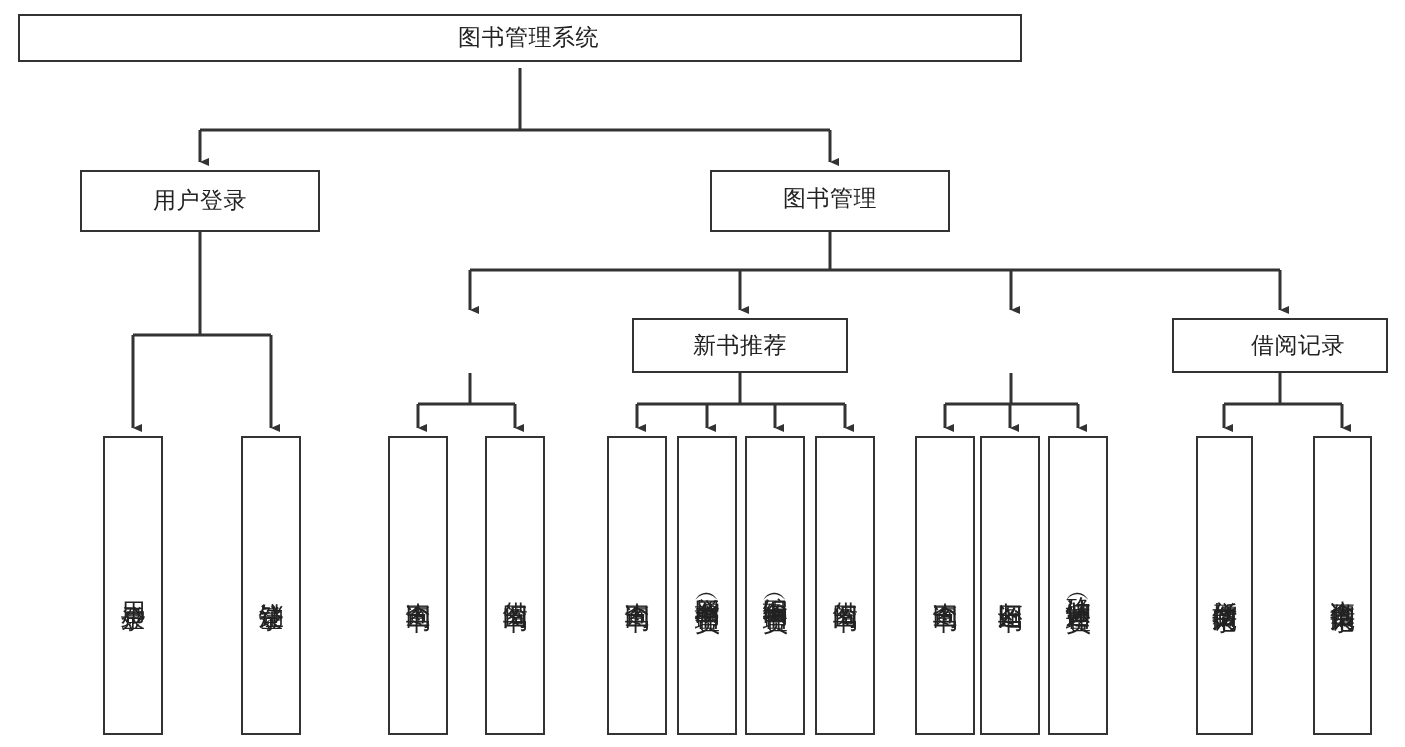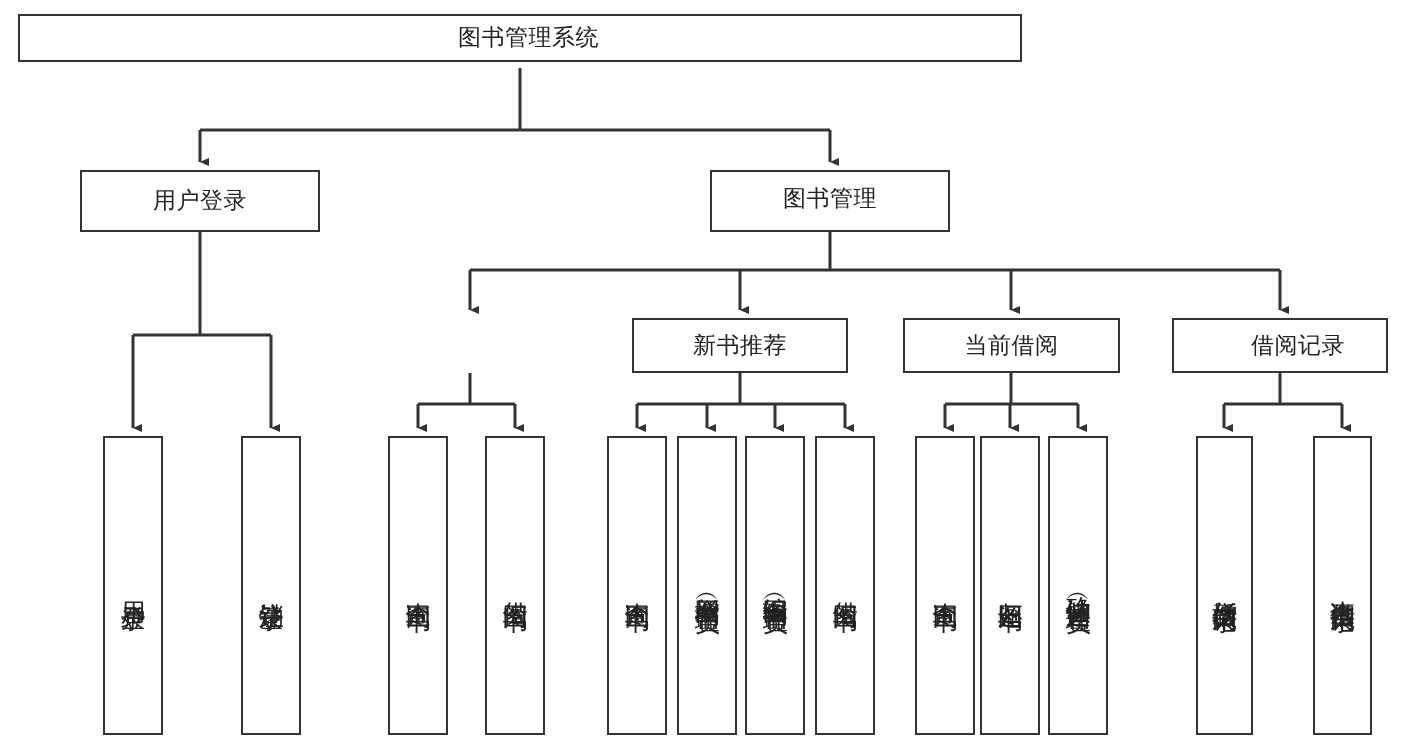--- a/index.html
+++ b/index.html
@@ -122,23 +122,20 @@
   <div class="node-box" style="left: 80px; top: 170px; width: 240px; height: 62px;">
     <span class="node-label horizontal">用户登录</span>
   </div>
   <div class="node-box" style="left: 710px; top: 170px; width: 240px; height: 62px; font-family: Liberation Mono, monospace;">
     <span class="node-label horizontal">图书管理</span>
   </div>
 
   <div class="node-box" style="left: 632px; top: 318px; width: 216px; height: 55px;">
     <span class="node-label horizontal">新书推荐</span>
   </div>
-  <div class="node-box" style="left: 903px; top: 318px; width: 217px; height: 55px;">
-    <span class="node-label horizontal">当前借阅</span>
-  </div>
   <div class="node-box" style="left: 1172px; top: 318px; width: 216px; height: 55px; padding-left: 36px;">
     <span class="node-label horizontal">借阅记录</span>
   </div>
 
   <div class="node-box" style="left: 103px; top: 436px; width: 60px; height: 299px;">
     <span class="node-label vertical">用户登录</span>
   </div>
   <div class="node-box" style="left: 241px; top: 436px; width: 60px; height: 299px;">
     <span class="node-label vertical">注销登录</span>
   </div>

